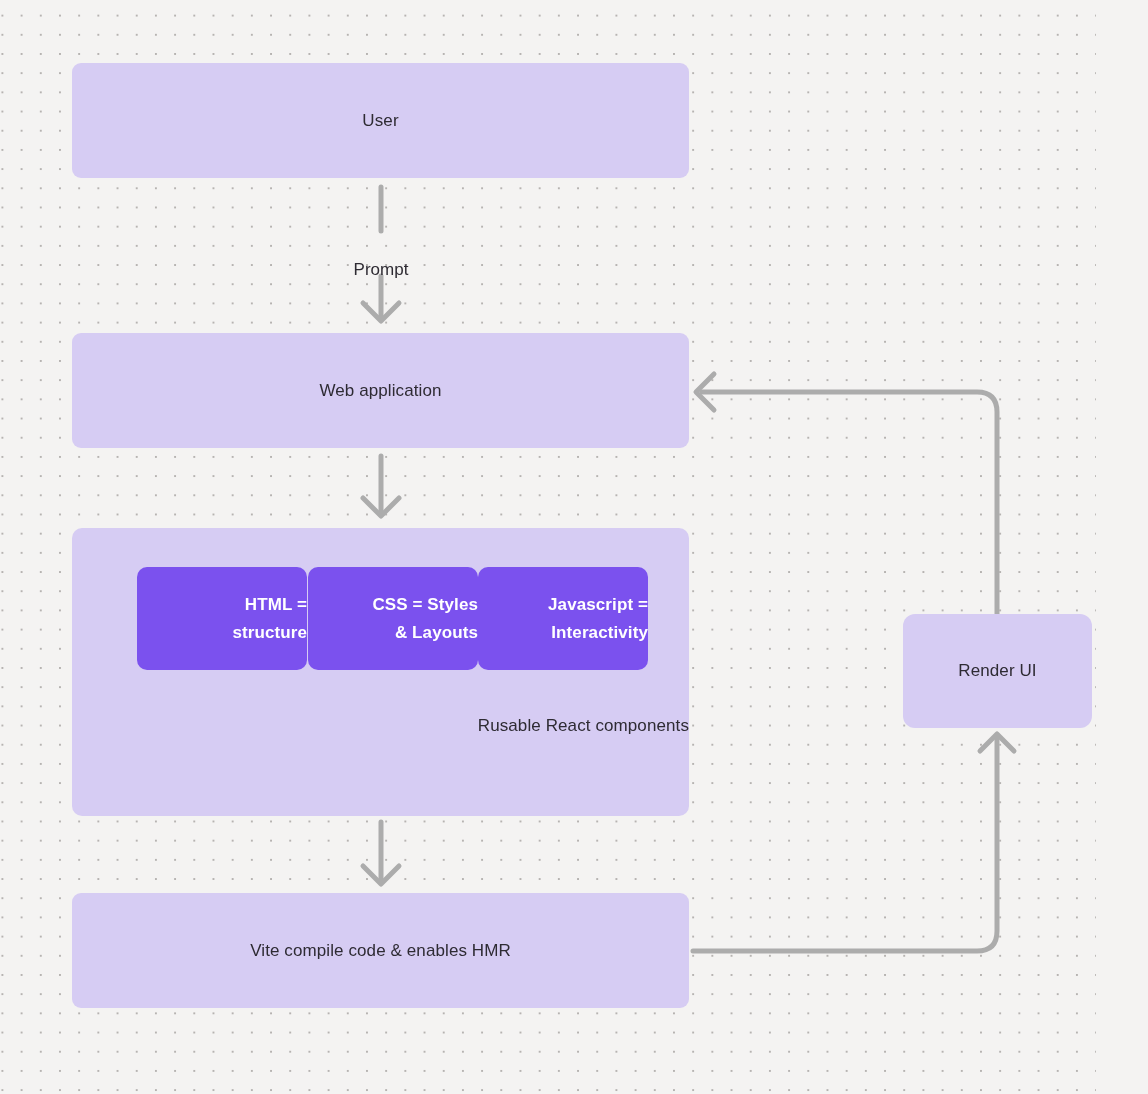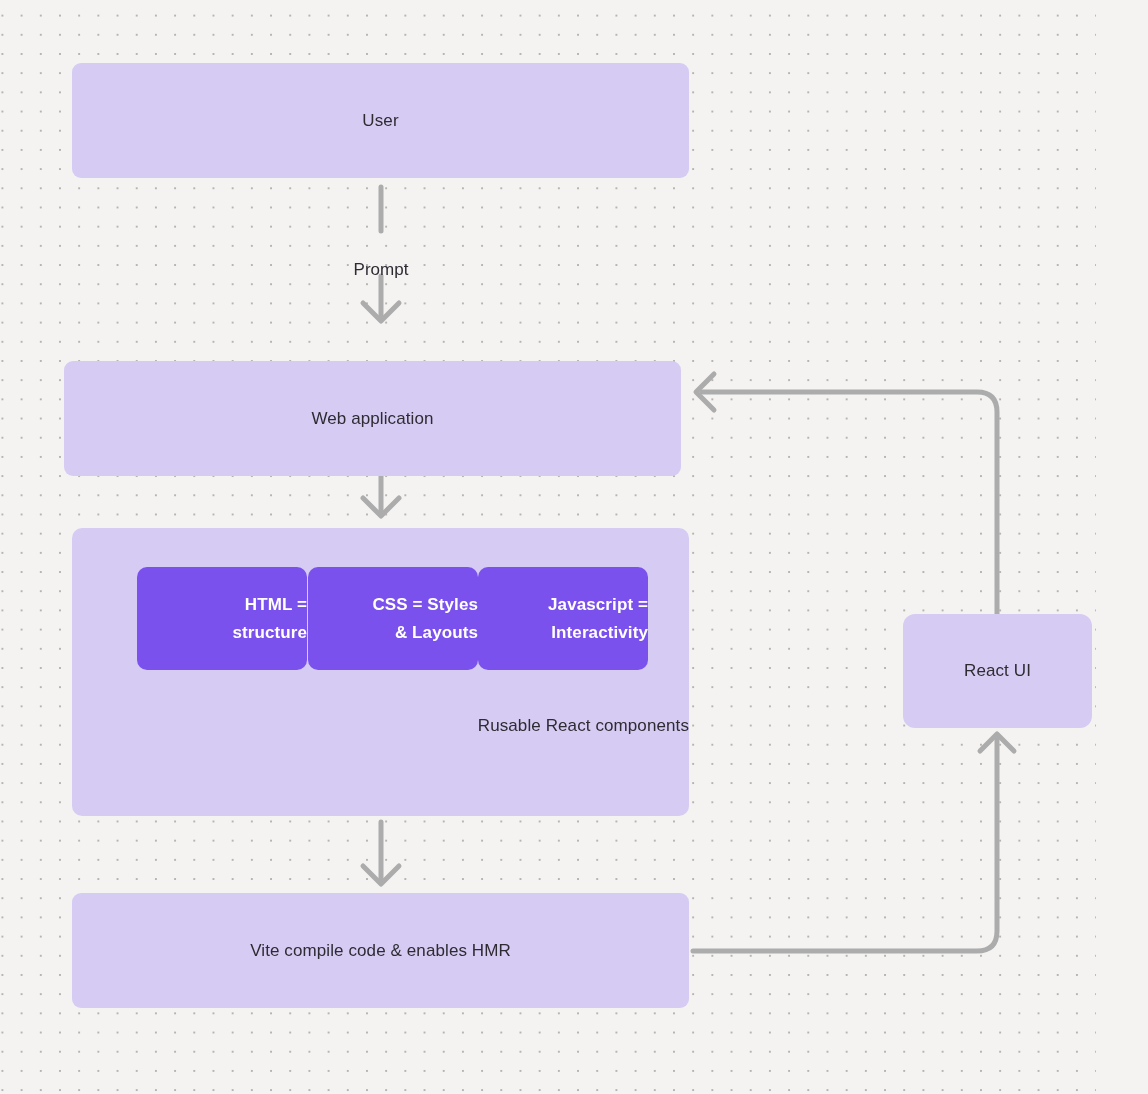--- a/index.html
+++ b/index.html
@@ -35,21 +35,21 @@
     border-radius: 9px;
     display: flex;
     align-items: center;
     justify-content: center;
     font-size: 17px;
     font-weight: 500;
     color: #2e2b33;
     letter-spacing: 0.1px;
   }
   .node-user        { left: 72px;  top: 63px;  width: 617px; height: 115px; }
-  .node-web         { left: 64px;  top: 333px; width: 617px; height: 115px; margin-top: 28px; }
+  .node-web         { left: 72px;  top: 333px; width: 617px; height: 115px; }
   .node-components  { left: 72px;  top: 528px; width: 617px; height: 288px; border-radius: 10px; display: block; }
   .node-vite        { left: 72px;  top: 893px; width: 617px; height: 115px; }
   .node-render      { left: 903px; top: 614px; width: 189px; height: 114px; border-radius: 12px; }
 
   .chip {
     position: absolute;
     top: 39px;
     width: 146px;
     height: 103px;
     background: #7b51ee;
@@ -139,16 +139,16 @@
       <span>Interactivity</span>
     </div>
     <div class="components-caption">Rusable React components</div>
   </div>
 
   <div class="node node-vite">
     <span>Vite compile code &amp; enables HMR</span>
   </div>
 
   <div class="node node-render">
-    <span>React UI</span>
+    <span>Render UI</span>
   </div>
 
 </div>
 
 </body></html>

